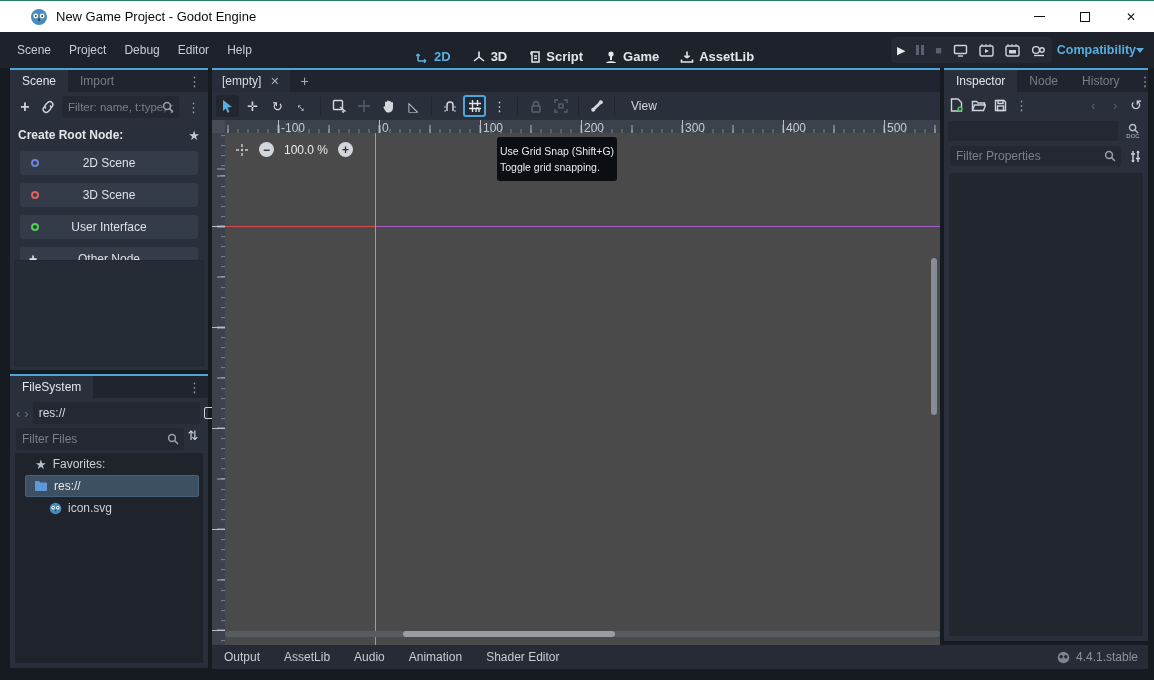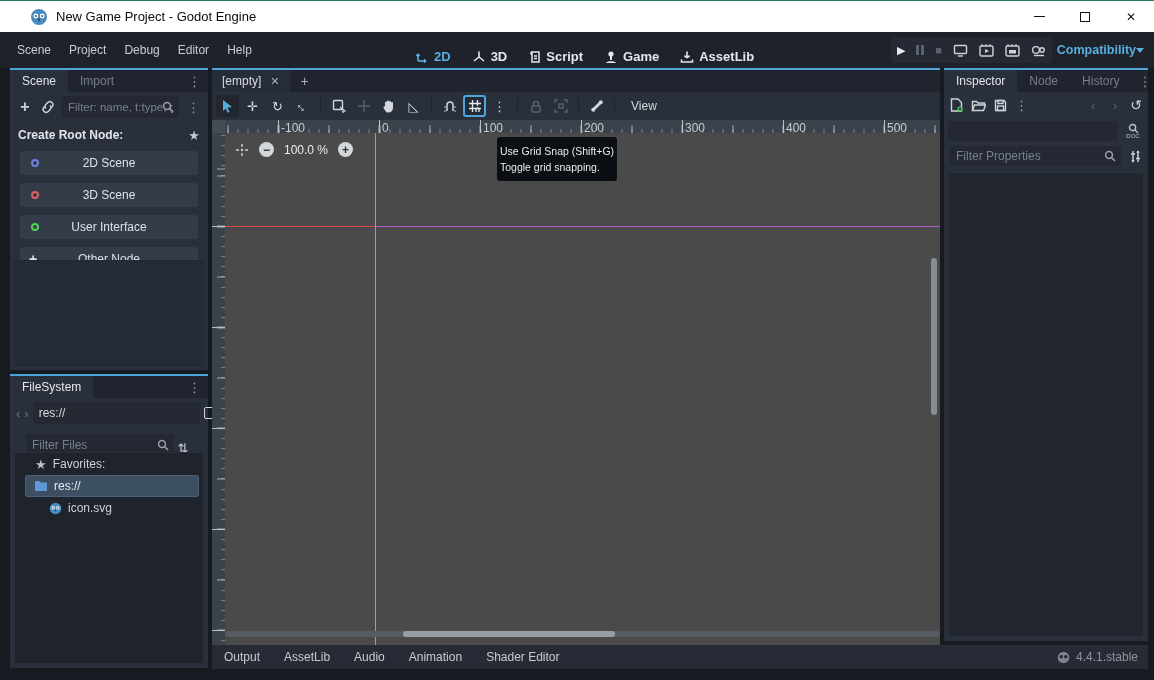--- a/index.html
+++ b/index.html
@@ -54,21 +54,21 @@
   .nodebtn { position:relative; margin:3px 10px 8px 10px; height:24px; background:#353c49; border-radius:3px; display:flex; align-items:center; justify-content:center; font-size:12px; color:#dde1e7; }
   .nodebtn .ring { position:absolute; left:11px; width:8px; height:8px; border-radius:50%; border:2px solid; }
   .nodebtn .plus { position:absolute; left:9px; font-size:14px; font-weight:bold; color:#dfe3e8; }
   .scene-empty { position:absolute; left:4px; right:4px; top:192px; bottom:4px; background:#262c36; border:1px solid #222733; border-radius:2px; }
 
   
   #fs-dock { left:10px; top:374px; width:198px; height:294px; }
   .fsnav { display:flex; align-items:center; height:30px; padding:0 6px; gap:4px; }
   .navchev { color:#6b7380; font-size:13px; width:14px; text-align:center; }
   .fsbox { width:14px; height:12px; border:1.5px solid #cfd4dc; border-radius:2px; }
-  .fsfilter { display:flex; align-items:flex-end; height:28px; padding:0 16px; }
+  .fsfilter { display:flex; align-items:flex-start; height:28px; padding:0 6px; }
   .fstree { position:absolute; left:4px; right:4px; top:78px; bottom:4px; background:#1e232c; border:1px solid #2a303b; border-radius:2px; font-size:12px; }
   .trow { display:flex; align-items:center; height:22px; gap:6px; color:#ccd1d8; }
   .fav { padding-left:20px; }
   .fav .star { color:#b9bfc8; font-size:13px; }
   .selrow { position:relative; margin:0 4px 0 10px; background:#3c4f63; border:1px solid #4a6076; border-radius:2px; padding-left:8px; color:#e6e9ec; }
   .fileitem { padding-left:34px; }
 
   
   #center-dock { left:212px; top:68px; width:728px; height:577px; background:#2a303b; }
   #scene-tabs { height:24px; background:#1f242e; border-top:2px solid #4da6d9; display:flex; }

